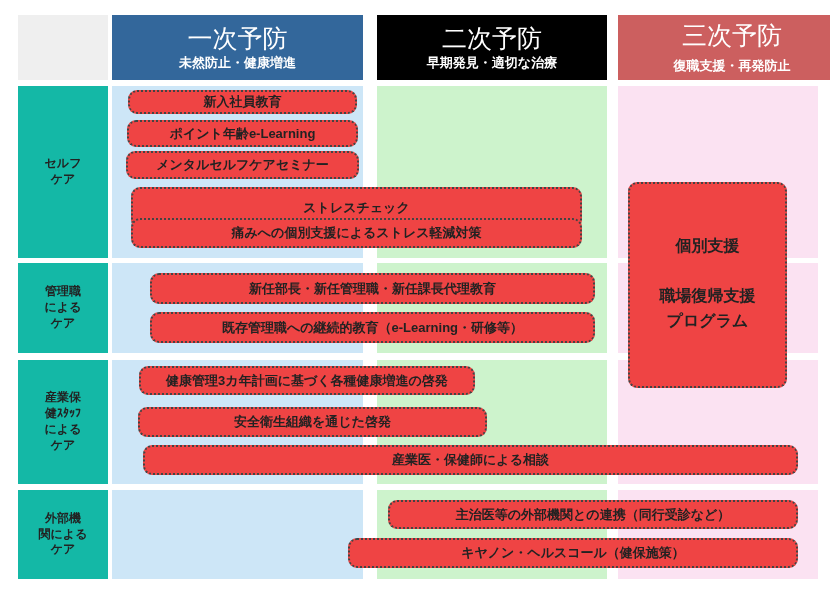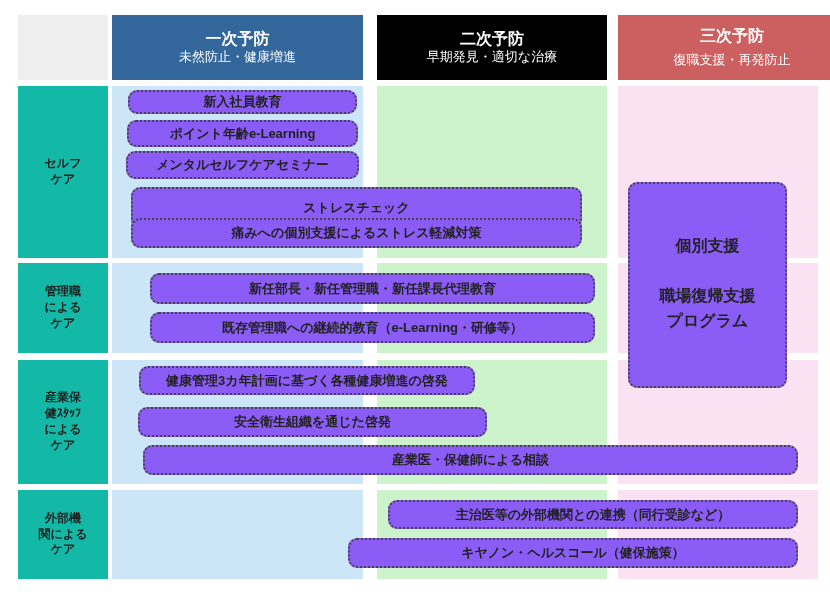--- a/index.html
+++ b/index.html
@@ -3,29 +3,29 @@
 <meta charset="utf-8">
 <style>
   html,body{margin:0;padding:0;background:#ffffff;}
   body{font-family:"Liberation Sans","DejaVu Sans",sans-serif;}
   .canvas{position:relative;width:830px;height:596px;background:#ffffff;overflow:hidden;}
   .cell{position:absolute;box-sizing:border-box;}
   .corner{background:#EFEFEF;}
   .labelcell{background:#14b8a6;display:flex;align-items:center;justify-content:center;
     text-align:center;font-weight:bold;color:#222;font-size:12px;line-height:1.32;white-space:pre-line;}
   .head{display:flex;flex-direction:column;align-items:center;justify-content:center;color:#ffffff;text-align:center;}
-  .head .t{font-size:16px;font-weight:bold;line-height:1.25;}
-  .head .s{font-size:13px;font-weight:normal;line-height:1.3;}
+  .head .t{font-size:25px;font-weight:normal;line-height:1.25;}
+  .head .s{font-size:13px;font-weight:bold;line-height:1.3;}
   .head-blue{background:#33679B;}
   .head-green{background:#000000;}
   .head-red{background:#CC5F5F;}
   .band-blue{background:#CDE6F7;}
   .band-green{background:#CDF3CC;}
   .band-pink{background:#FBE2F2;}
-  .mbox{position:absolute;box-sizing:border-box;background:#8b5cf6;border:2px dotted #444;
+  .mbox{position:absolute;box-sizing:border-box;background:#ef4444;border:2px dotted #444;
     border-radius:9px;display:flex;align-items:center;justify-content:center;text-align:center;
     font-size:13px;font-weight:bold;color:#222;line-height:1.2;padding:0 4px;}
   .tallbox{white-space:pre-line;font-size:16px;line-height:1.55;font-family:Liberation Mono, monospace;}
 </style>
 </head>
 <body>
 
 <div class="canvas">
 
   <div class="cell corner" style="left:18px;top:15px;width:90px;height:65px;"></div>

